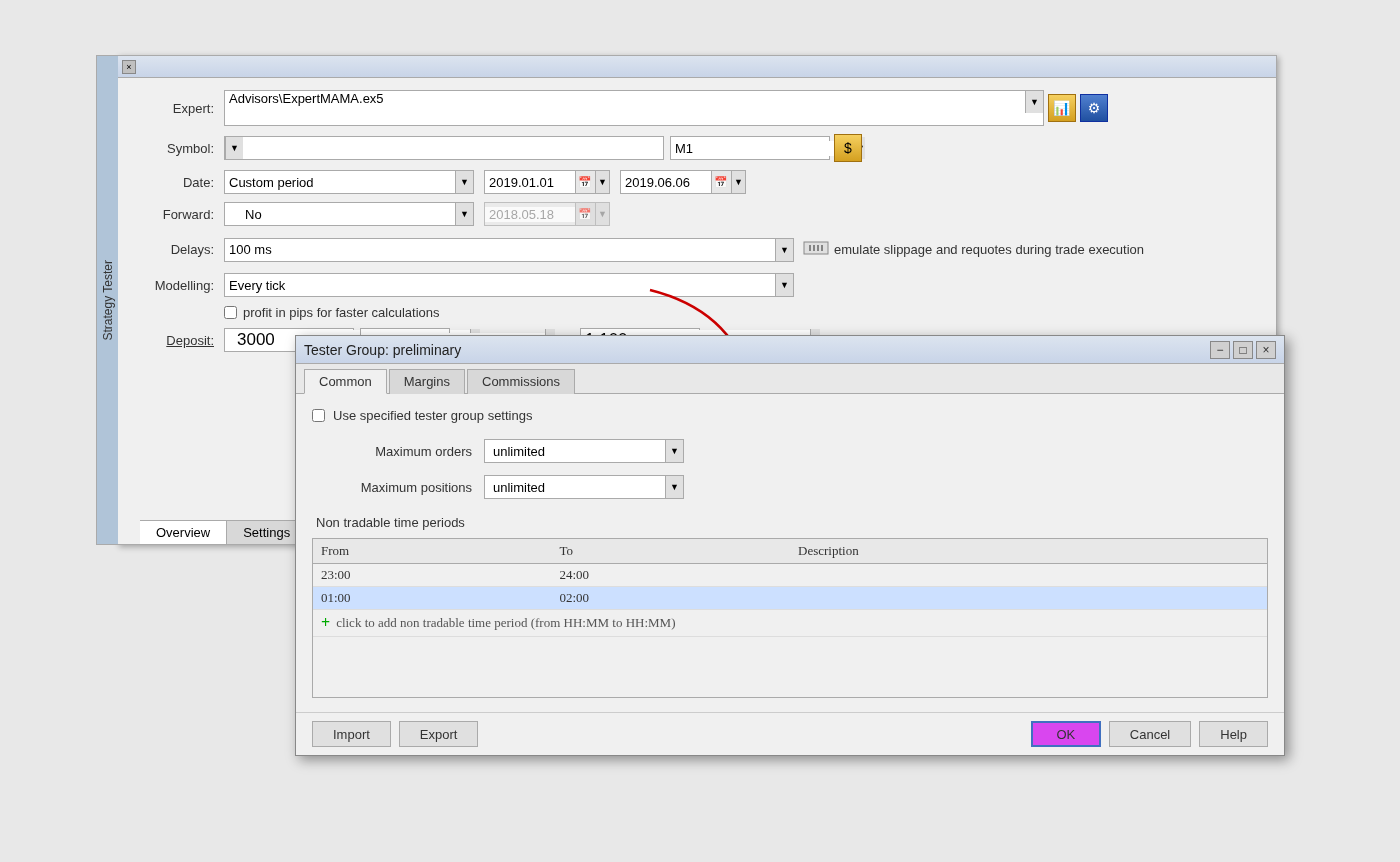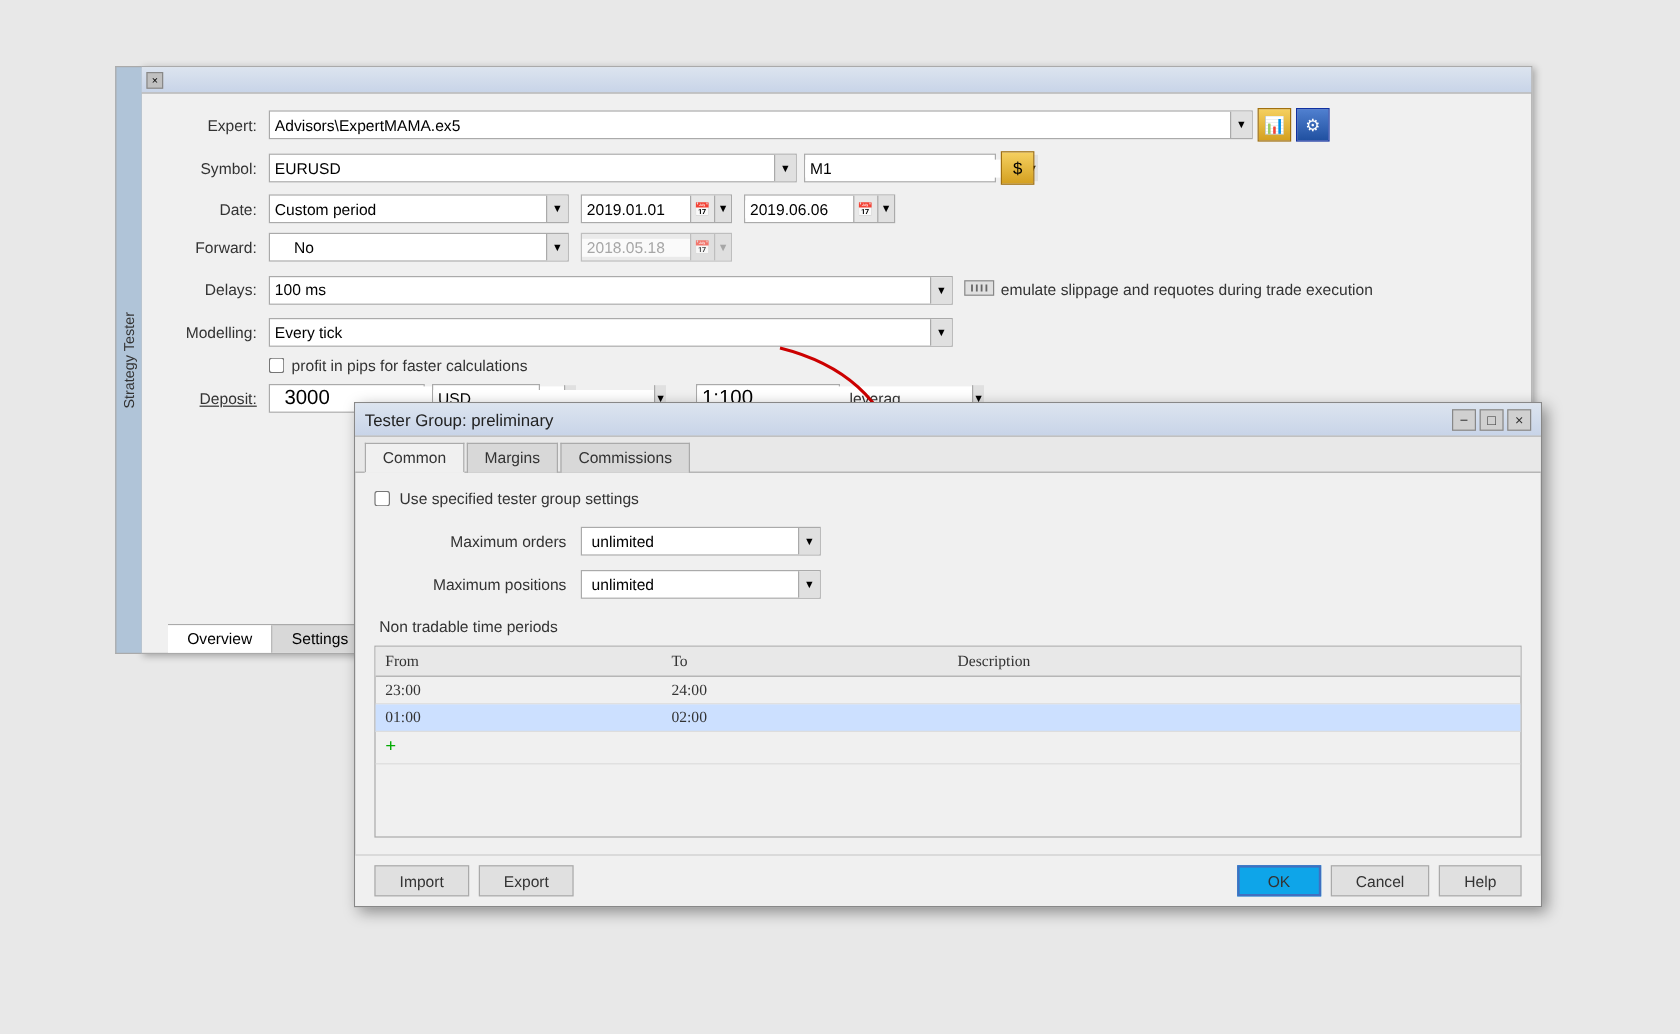--- a/index.html
+++ b/index.html
@@ -19,32 +19,31 @@
 <div style="position:absolute;top:55px;left:117px;width:1160px;height:490px;background:#f0f0f0;border:1px solid #aaa;box-shadow:2px 2px 6px rgba(0,0,0,0.3);">
 
   <div style="display:flex;align-items:center;background:linear-gradient(to bottom,#dce4ef,#c8d4e8);border-bottom:1px solid #aaa;padding:2px 4px;height:22px;">
     <div style="width:14px;height:14px;background:#c0c0c0;border:1px solid #888;font-size:9px;cursor:pointer;display:flex;align-items:center;justify-content:center;">×</div>
   </div>
 
   <div style="padding:12px 16px;">
 
     <div style="display:flex;align-items:center;margin-bottom:8px;">
       <div style="width:80px;text-align:right;margin-right:10px;color:#333;font-size:13px;">Expert:</div>
-      <div style="display:flex;align-items:center;border:1px solid #aaa;background:white;height:24px;flex:1;max-width:820px;">
+      <div style="display:flex;align-items:flex-start;border:1px solid #aaa;background:white;height:36px;flex:1;max-width:820px;">
         <input style="border: none; outline: none; flex: 1 1 0%; font-size: 13px; padding: 0px 4px;" value="Advisors\ExpertMAMA.ex5" readonly="">
         <div style="width:18px;height:22px;background:#e0e0e0;border-left:1px solid #aaa;display:flex;align-items:center;justify-content:center;cursor:pointer;font-size:9px;">▼</div>
       </div>
       <div style="width:28px;height:28px;background:linear-gradient(to bottom,#f5d060,#d4a020);border:1px solid #a07010;cursor:pointer;display:flex;align-items:center;justify-content:center;margin-left:4px;font-size:14px;">📊</div>
       <div style="width:28px;height:28px;background:linear-gradient(to bottom,#5080d0,#2050a0);border:1px solid #1030a0;cursor:pointer;display:flex;align-items:center;justify-content:center;margin-left:4px;color:white;font-size:14px;">⚙</div>
     </div>
 
     <div style="display:flex;align-items:center;margin-bottom:8px;">
       <div style="width:80px;text-align:right;margin-right:10px;color:#333;font-size:13px;">Symbol:</div>
       <div style="display:flex;align-items:center;border:1px solid #aaa;background:white;height:24px;width:440px;">
-        <input style="border: none; outline: none; flex: 1 1 0%; font-size: 13px; padding: 0px 4px;" value="EURUSD" readonly="">
         <div style="width:18px;height:22px;background:#e0e0e0;border-left:1px solid #aaa;display:flex;align-items:center;justify-content:center;cursor:pointer;font-size:9px;">▼</div>
       </div>
       <div style="display:flex;align-items:center;border:1px solid #aaa;background:white;height:24px;width:160px;margin-left:6px;">
         <input style="border: none; outline: none; flex: 1 1 0%; font-size: 13px; padding: 0px 4px;" value="M1" readonly="">
         <div style="width:18px;height:22px;background:#e0e0e0;border-left:1px solid #aaa;display:flex;align-items:center;justify-content:center;cursor:pointer;font-size:9px;">▼</div>
       </div>
       <div style="width:28px;height:28px;background:linear-gradient(to bottom,#f5d060,#d4a020);border:1px solid #a07010;cursor:pointer;display:flex;align-items:center;justify-content:center;margin-left:4px;font-size:14px;">$</div>
     </div>
 
     <div style="display:flex;align-items:center;margin-bottom:8px;">
@@ -205,33 +204,34 @@
         </div>
 
         <div style="display:grid;grid-template-columns:1fr 1fr 2fr;padding:3px 8px;gap:8px;border-bottom:1px solid #ddd;background:#cce0ff;cursor:default;">
           <span style="font-size:13px;color:#333;">01:00</span>
           <span style="font-size:13px;color:#333;">02:00</span>
           <span style="font-size:13px;color:#333;"></span>
         </div>
 
         <div style="display:flex;align-items:center;padding:4px 8px;gap:6px;border-bottom:1px solid #ddd;cursor:pointer;">
           <span style="color:#00aa00;font-size:16px;font-weight:bold;">+</span>
+          <span style="font-size:13px;color:#555;">click to add non tradable time period (from HH:MM to HH:MM)</span>
         </div>
 
         <div style="height:60px;"></div>
       </div>
     </div>
 
   </div>
 
   <div style="display:flex;align-items:center;justify-content:space-between;padding:8px 16px;border-top:1px solid #ccc;background:#f0f0f0;">
     <div style="display:flex;gap:8px;">
       <button style="padding:4px 20px;height:26px;background:#e0e0e0;border:1px solid #aaa;cursor:pointer;font-size:13px;color:#333;">Import</button>
       <button style="padding:4px 20px;height:26px;background:#e0e0e0;border:1px solid #aaa;cursor:pointer;font-size:13px;color:#333;">Export</button>
     </div>
     <div style="display:flex;gap:8px;">
-      <button style="padding:4px 20px;height:26px;background:#0ea5e9;border:2px solid #4070c0;cursor:pointer;font-size:13px;color:#333;min-width:70px;">OK</button>
+      <button style="padding:4px 20px;height:26px;background:#d946ef;border:2px solid #4070c0;cursor:pointer;font-size:13px;color:#333;min-width:70px;">OK</button>
       <button style="padding:4px 20px;height:26px;background:#e0e0e0;border:1px solid #aaa;cursor:pointer;font-size:13px;color:#333;">Cancel</button>
       <button style="padding:4px 20px;height:26px;background:#e0e0e0;border:1px solid #aaa;cursor:pointer;font-size:13px;color:#333;">Help</button>
     </div>
   </div>
 
 </div>
 
 </body></html>

